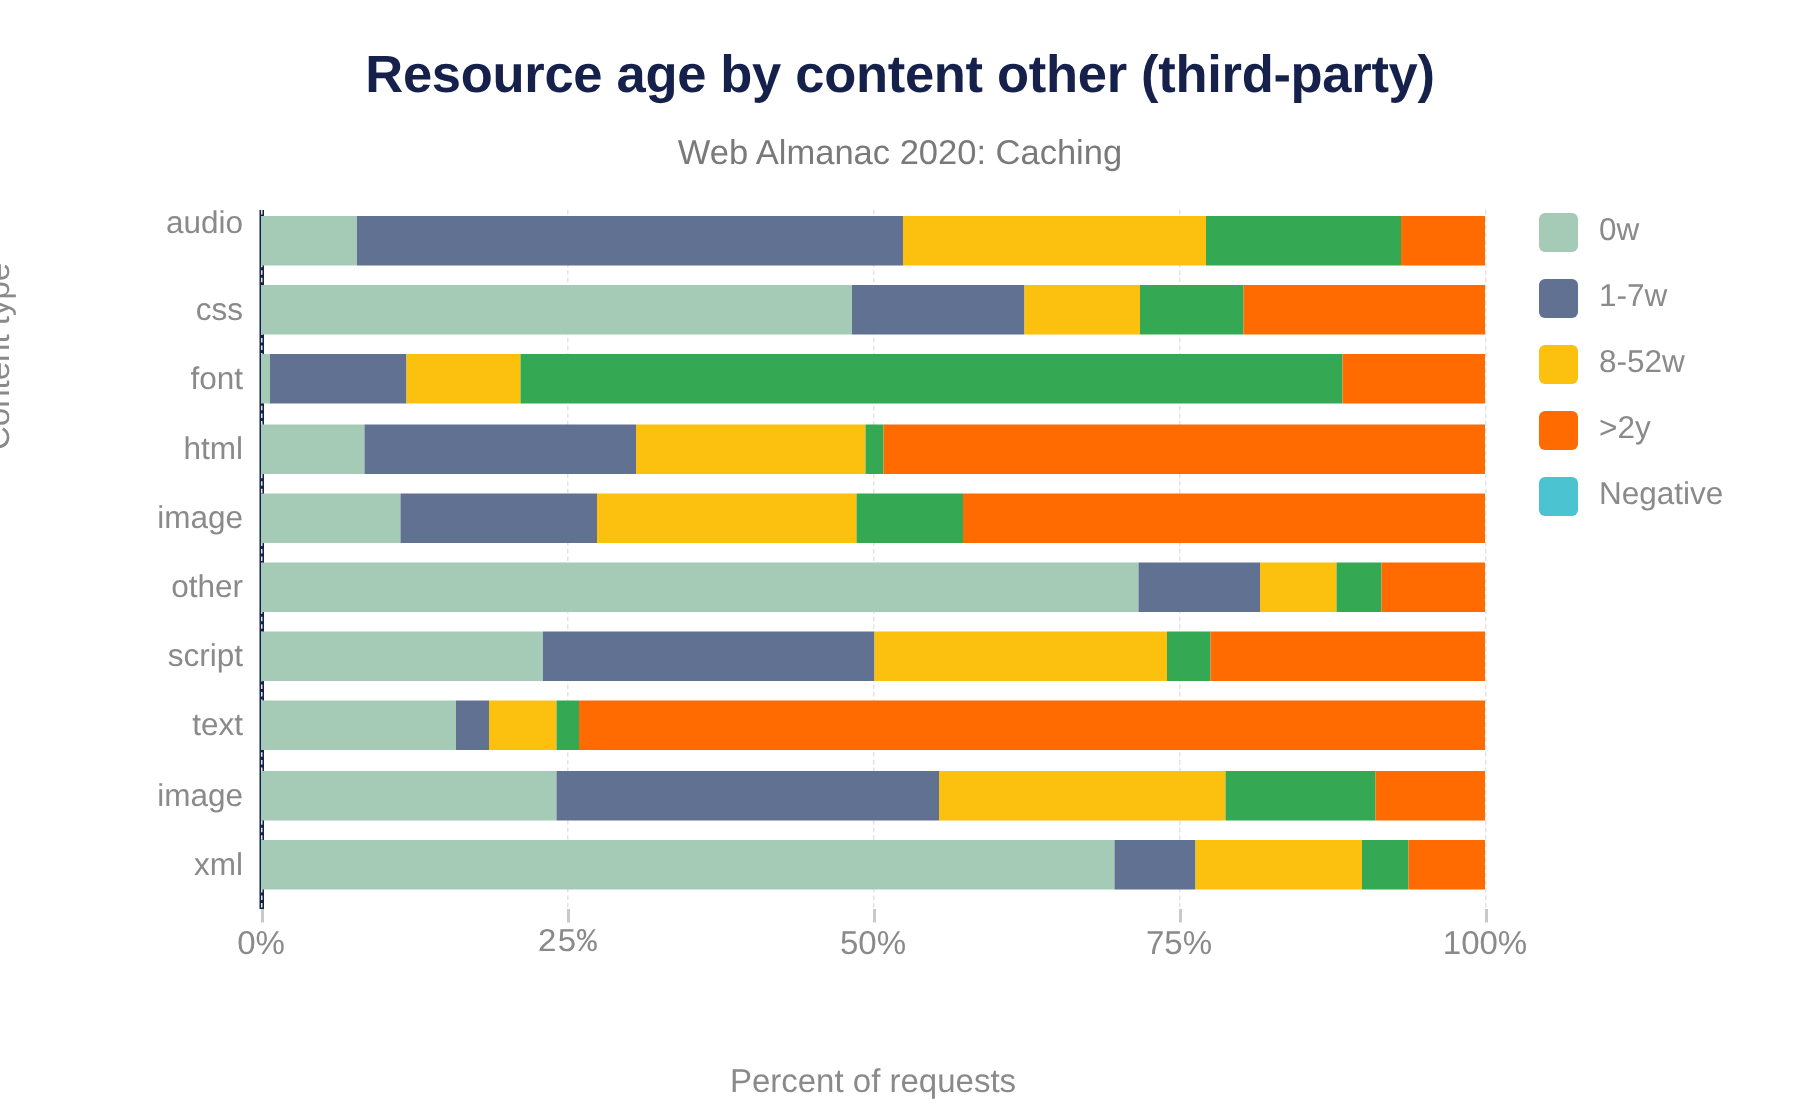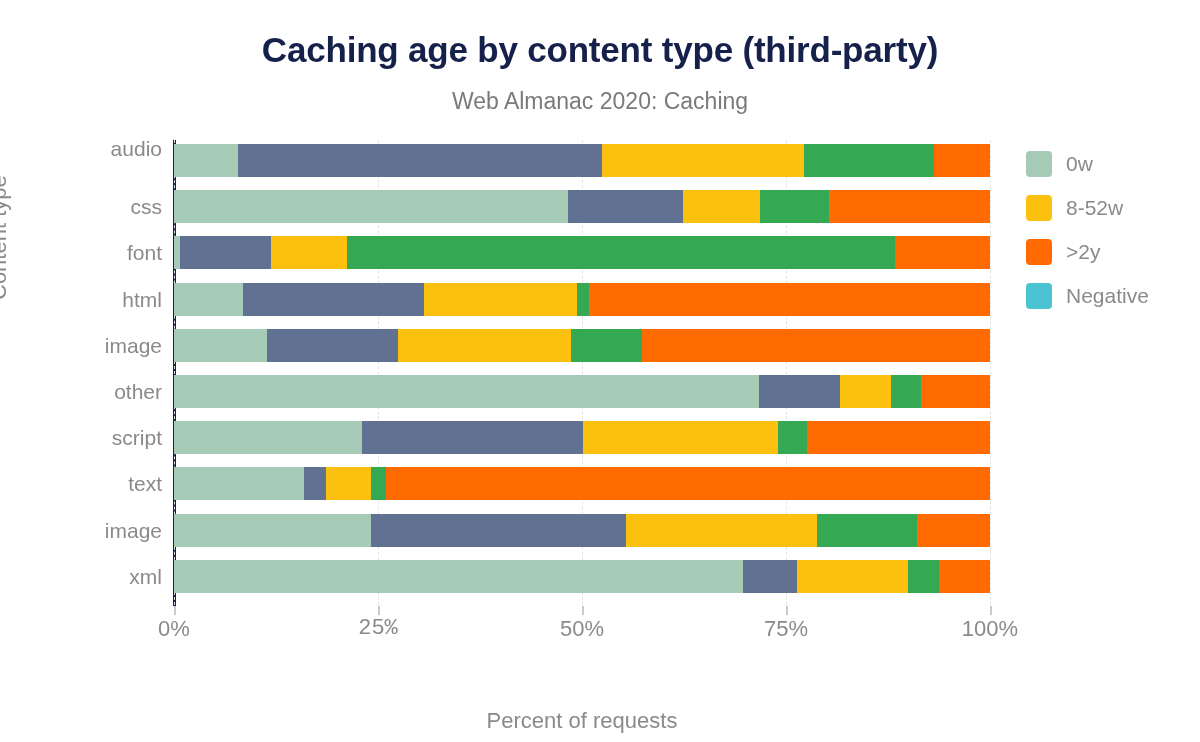--- a/index.html
+++ b/index.html
@@ -143,42 +143,42 @@
 
   
   #legend {
     position: absolute;
     left: 1026px;
     top: 142px;
     width: 170px;
   }
   .legend-item {
     display: flex;
-    align-items: center;
+    align-items: flex-start;
     height: 44px;
   }
   .legend-swatch {
     width: 26px;
     height: 26px;
     border-radius: 4px;
     flex: 0 0 auto;
   }
   .legend-label {
     margin-left: 14px;
     font-size: 21px;
     color: #8a8a8a;
     white-space: nowrap;
   }
 </style>
 </head>
 <body>
 
 <div id="chart-root">
 
-  <div id="chart-title">Caching age by content type (third-party)</div>
+  <div id="chart-title">Resource age by content other (third-party)</div>
   <div id="chart-subtitle">Web Almanac 2020: Caching</div>
 
   <div id="y-axis-line"></div>
 
   <div id="plot-area">
     <div id="gridlines">
         <div class="gridline" style="left: 0px;"></div>
         <div class="gridline" style="left: 204px;"></div>
         <div class="gridline" style="left: 408px;"></div>
         <div class="gridline" style="left: 612px;"></div>
@@ -285,20 +285,24 @@
       <div class="x-tick-label" style="left: 990px;">100%</div>
     </div>
   <div id="x-axis-title">Percent of requests</div>
 
   <div id="legend">
       <div class="legend-item">
         <span class="legend-swatch" style="background: rgb(165, 203, 183);"></span>
         <span class="legend-label">0w</span>
       </div>
       <div class="legend-item">
+        <span class="legend-swatch" style="background: rgb(96, 113, 146);"></span>
+        <span class="legend-label">1-7w</span>
+      </div>
+      <div class="legend-item">
         <span class="legend-swatch" style="background: rgb(252, 193, 15);"></span>
         <span class="legend-label">8-52w</span>
       </div>
       <div class="legend-item">
         <span class="legend-swatch" style="background: rgb(255, 107, 0);"></span>
         <span class="legend-label">&gt;2y</span>
       </div>
       <div class="legend-item">
         <span class="legend-swatch" style="background: rgb(76, 195, 208);"></span>
         <span class="legend-label">Negative</span>

